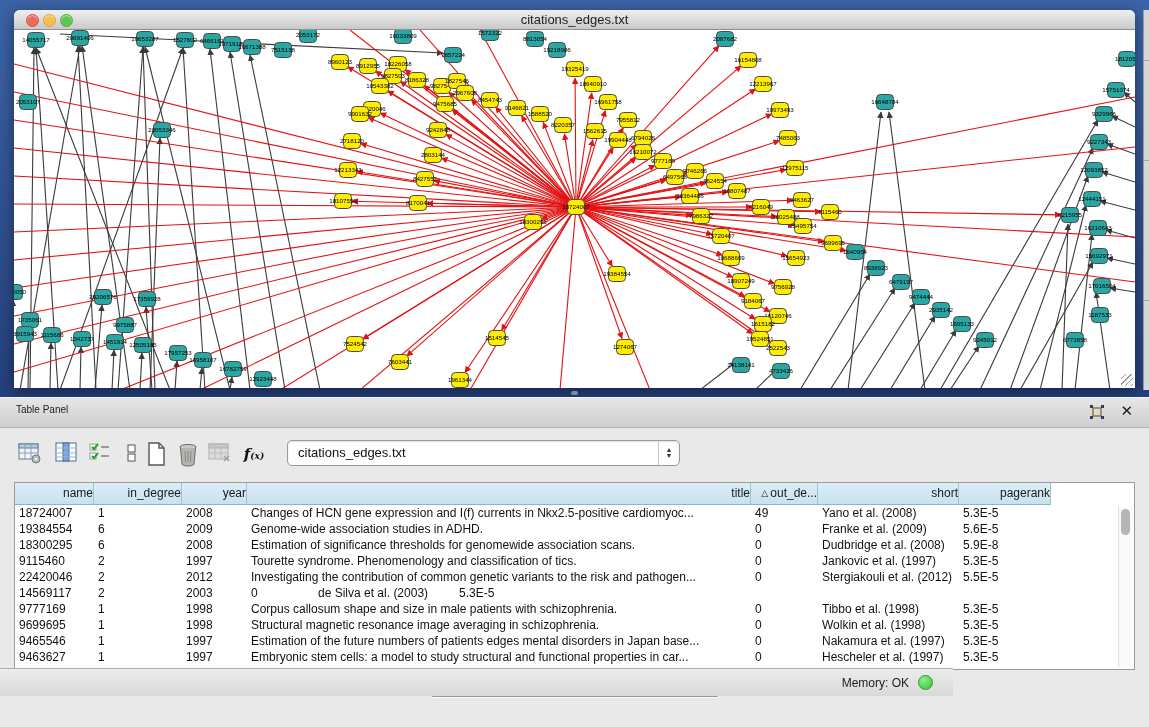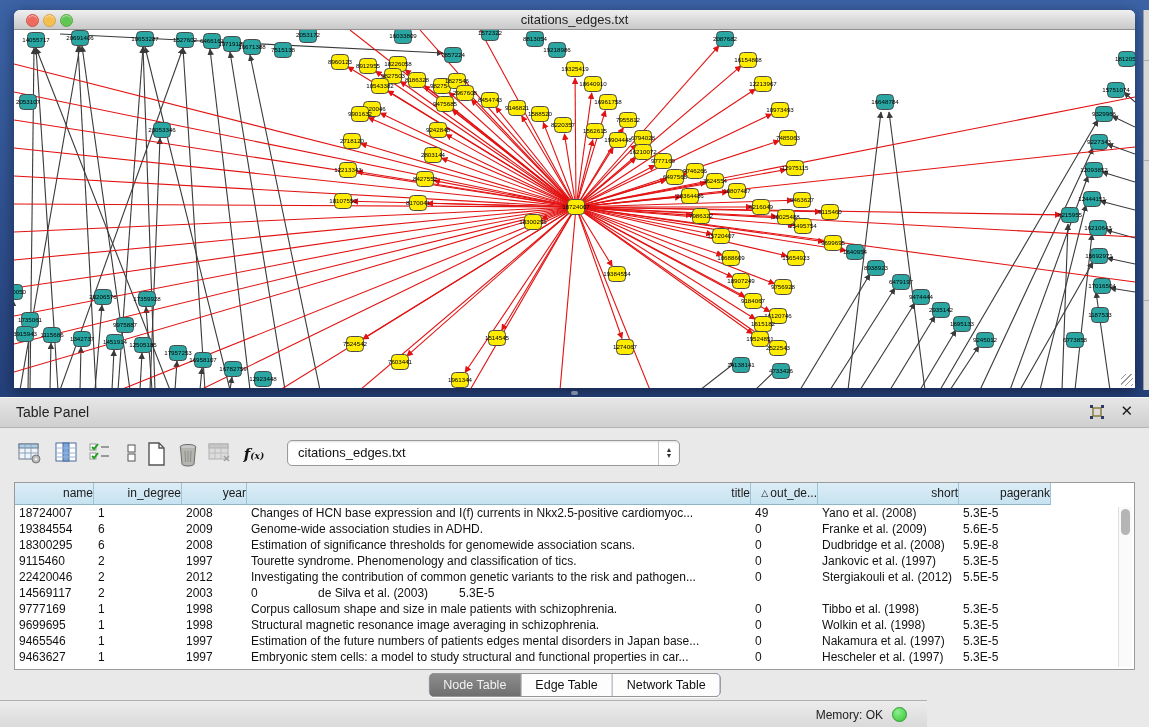--- a/index.html
+++ b/index.html
@@ -23,21 +23,21 @@
   #resize-grip{position:absolute;right:2px;bottom:2px;width:12px;height:12px;
     background:repeating-linear-gradient(135deg,transparent 0 3px,#9a9a9a 3px 4px);}
   #side-sliver{position:absolute;right:0;top:10px;width:5px;height:380px;background:#d7d7d7;border-left:1px solid #9a9a9a;}
   #side-sliver .sl{position:absolute;left:0;width:100%;height:1px;background:#a8a8a8;}
   #splitter-dot{position:absolute;left:571px;top:391px;width:7px;height:4px;border-radius:2px;background:#7e8aa5;}
 
   
   #table-panel{position:absolute;left:0;top:397px;width:1149px;height:303px;background:#e9e9e9;}
   #tp-header{position:relative;height:29px;background:linear-gradient(#e6e6e6,#cfcfcf);
     border-top:1px solid #f5f5f5;border-bottom:1px solid #b3b3b3;}
-  #tp-title{position:absolute;left:16px;top:6px;font-size:14px;color:#222;}
+  #tp-title{position:absolute;left:16px;top:6px;font-size:10px;color:#222;}
   #tp-float{position:absolute;right:44px;top:6px;width:16px;height:16px;cursor:default;}
   #tp-close{position:absolute;right:16px;top:4px;font-size:15px;font-weight:bold;color:#1a1a1a;cursor:default;}
 
   #tp-toolbar{position:absolute;left:0;top:40px;height:38px;width:100%;}
   .tbtn{position:absolute;top:2px;width:28px;height:30px;text-align:center;}
   .tbtn svg{display:block;margin:2px auto 0;}
   #fx-icon{font-family:"DejaVu Serif",serif;font-style:italic;font-weight:bold;font-size:15px;color:#111;line-height:30px;}
   #fx-icon small{font-size:9px;font-weight:bold;}
   #tp-combo{position:absolute;left:287px;top:3px;width:391px;height:24px;background:#fff;
     border:1px solid #9a9a9a;border-radius:5px;box-shadow:inset 0 1px 2px rgba(0,0,0,.12);}
@@ -60,22 +60,22 @@
 
   
   #tp-tabs{position:absolute;left:0;top:276px;width:100%;height:27px;}
   #seg{position:absolute;left:50%;transform:translateX(-50%);top:0;height:22px;display:flex;
     border:1px solid #989898;border-radius:5px;overflow:hidden;background:#4c1d95;box-shadow:0 1px 0 rgba(255,255,255,.7);}
   .seg-item{padding:0 14px;font-size:12.5px;line-height:22px;color:#111;background:#fdfdfd;border-left:1px solid #b9b9b9;}
   .seg-item:first-child{border-left:none;}
   .seg-item.active{background:linear-gradient(#8d8d8d,#6f6f6f);color:#f2f2f2;}
 
   
-  #status-bar{position:absolute;left:0;top:700px;width:927px;height:27px;
-    background:linear-gradient(#ececec,#d9d9d9);border-top:1px solid #b0b0b0;}
+  #status-bar{position:absolute;left:0;top:668px;width:927px;height:27px;
+    background:linear-gradient(#ececec,#d9d9d9);border-top:1px solid #b0b0b0;padding-left:26px;}
   #mem-label{position:absolute;right:44px;top:7px;font-size:12px;color:#222;}
   #mem-dot{position:absolute;right:20px;top:6px;width:13px;height:13px;border-radius:50%;
     background:radial-gradient(circle at 35% 30%,#8cf08c,#35c435);border:1px solid #2d9a2d;}
 </style>
 </head>
 <body>
 
 <div id="screen">
 
   <div id="desktop">
@@ -593,21 +593,21 @@
           <div class="th" style="width: 504px;">title</div>
           <div class="th" style="width: 67px;"><span class="sort">△</span>out_de...</div>
           <div class="th" style="width: 141px;">short</div>
           <div class="th" style="width: 92px;">pagerank</div>
         </div>
       <div id="tbody">
           <div class="tr">
             <div class="td" style="width: 79px;">18724007</div>
             <div class="td" style="width: 88px;">1</div>
             <div class="td" style="width: 65px;">2008</div>
-            <div class="td" style="width: 504px;">Changes of HCN base expression and I(f) currents in Nkx2.5-positive cardiomyoc...</div>
+            <div class="td" style="width: 504px;">Changes of HCN gene expression and I(f) currents in Nkx2.5-positive cardiomyoc...</div>
             <div class="td" style="width: 67px;">49</div>
             <div class="td" style="width: 141px;">Yano et al. (2008)</div>
             <div class="td" style="width: 92px;">5.3E-5</div>
           </div>
           <div class="tr">
             <div class="td" style="width: 79px;">19384554</div>
             <div class="td" style="width: 88px;">6</div>
             <div class="td" style="width: 65px;">2009</div>
             <div class="td" style="width: 504px;">Genome-wide association studies in ADHD.</div>
             <div class="td" style="width: 67px;">0</div>

